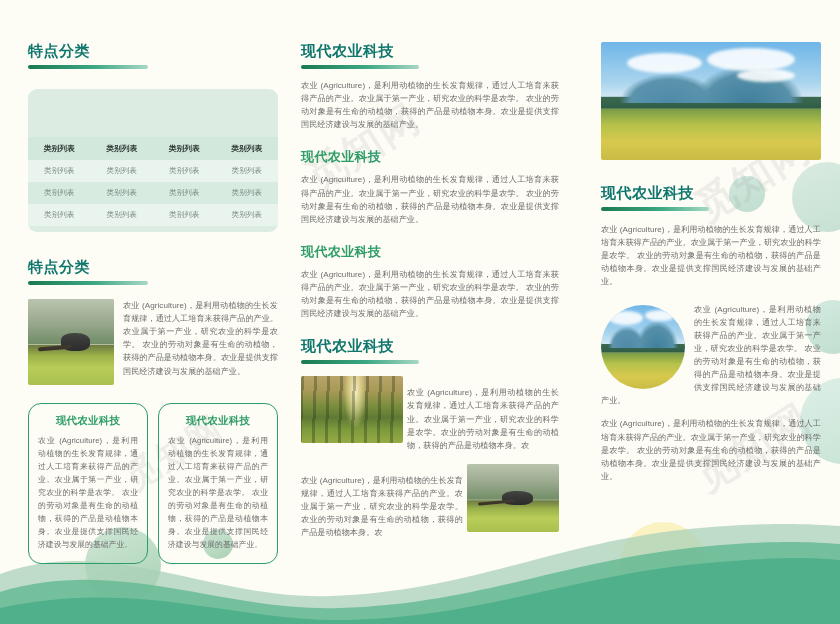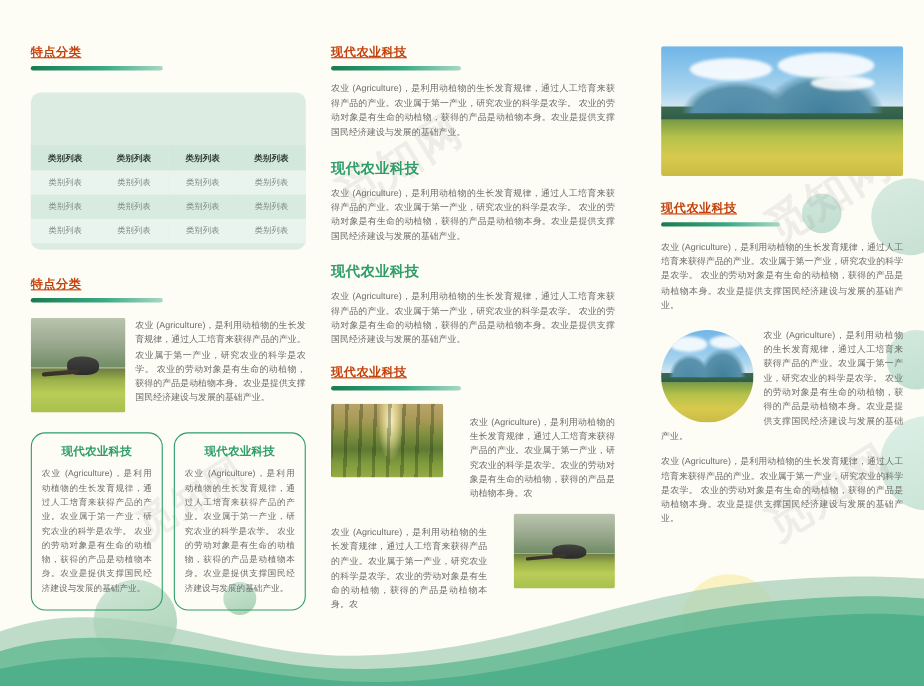--- a/index.html
+++ b/index.html
@@ -80,26 +80,25 @@
   .wm-d { left: 120px; top: 430px; font-size: 34px; }
 
   
   .col { position: absolute; }
   #col-left   { left: 28px;  top: 42px;  width: 250px; }
   #col-mid    { left: 301px; top: 42px;  width: 258px; }
   #col-right  { left: 601px; top: 42px;  width: 220px; }
 
   
   .h-dark {
-    font-size: 11px;
+    font-size: 15px;
     font-weight: bold;
-    color: #c2410c;
+    color: #0f766e;
     letter-spacing: .5px;
     line-height: 1.2;
-    text-decoration: underline;
   }
   .h-rule {
     margin-top: 5px;
     height: 4px;
     width: 120px;
     border-radius: 2px;
     background: linear-gradient(90deg, #1b7a4f 0%, #3ba884 55%, #a8d8c4 100%);
   }
   .h-rule.wide { width: 118px; }
   .h-green {
@@ -170,21 +169,21 @@
     margin-bottom: 7px;
     letter-spacing: .2px;
   }
   .card .body-text { font-size: 7.8px; line-height: 1.66; }
 
   
   .blk { margin-bottom: 17px; }
   .blk .body-text { margin-top: 10px; }
   .blk-green .body-text { margin-top: 7px; }
 
-  .mid-fig { margin-top: 12px; display: flex; gap: 24px; align-items: flex-start; }
+  .mid-fig { margin-top: 12px; display: flex; gap: 4px; align-items: flex-start; }
   .thumb-mid { width: 102px; height: 67px; }
   .thumb-mid2 { width: 92px; height: 68px; }
 
   
   .hero {
     width: 220px; height: 118px;
     border-radius: 2px; overflow: hidden;
     position: relative;
   }
   .right-head { margin-top: 24px; }

